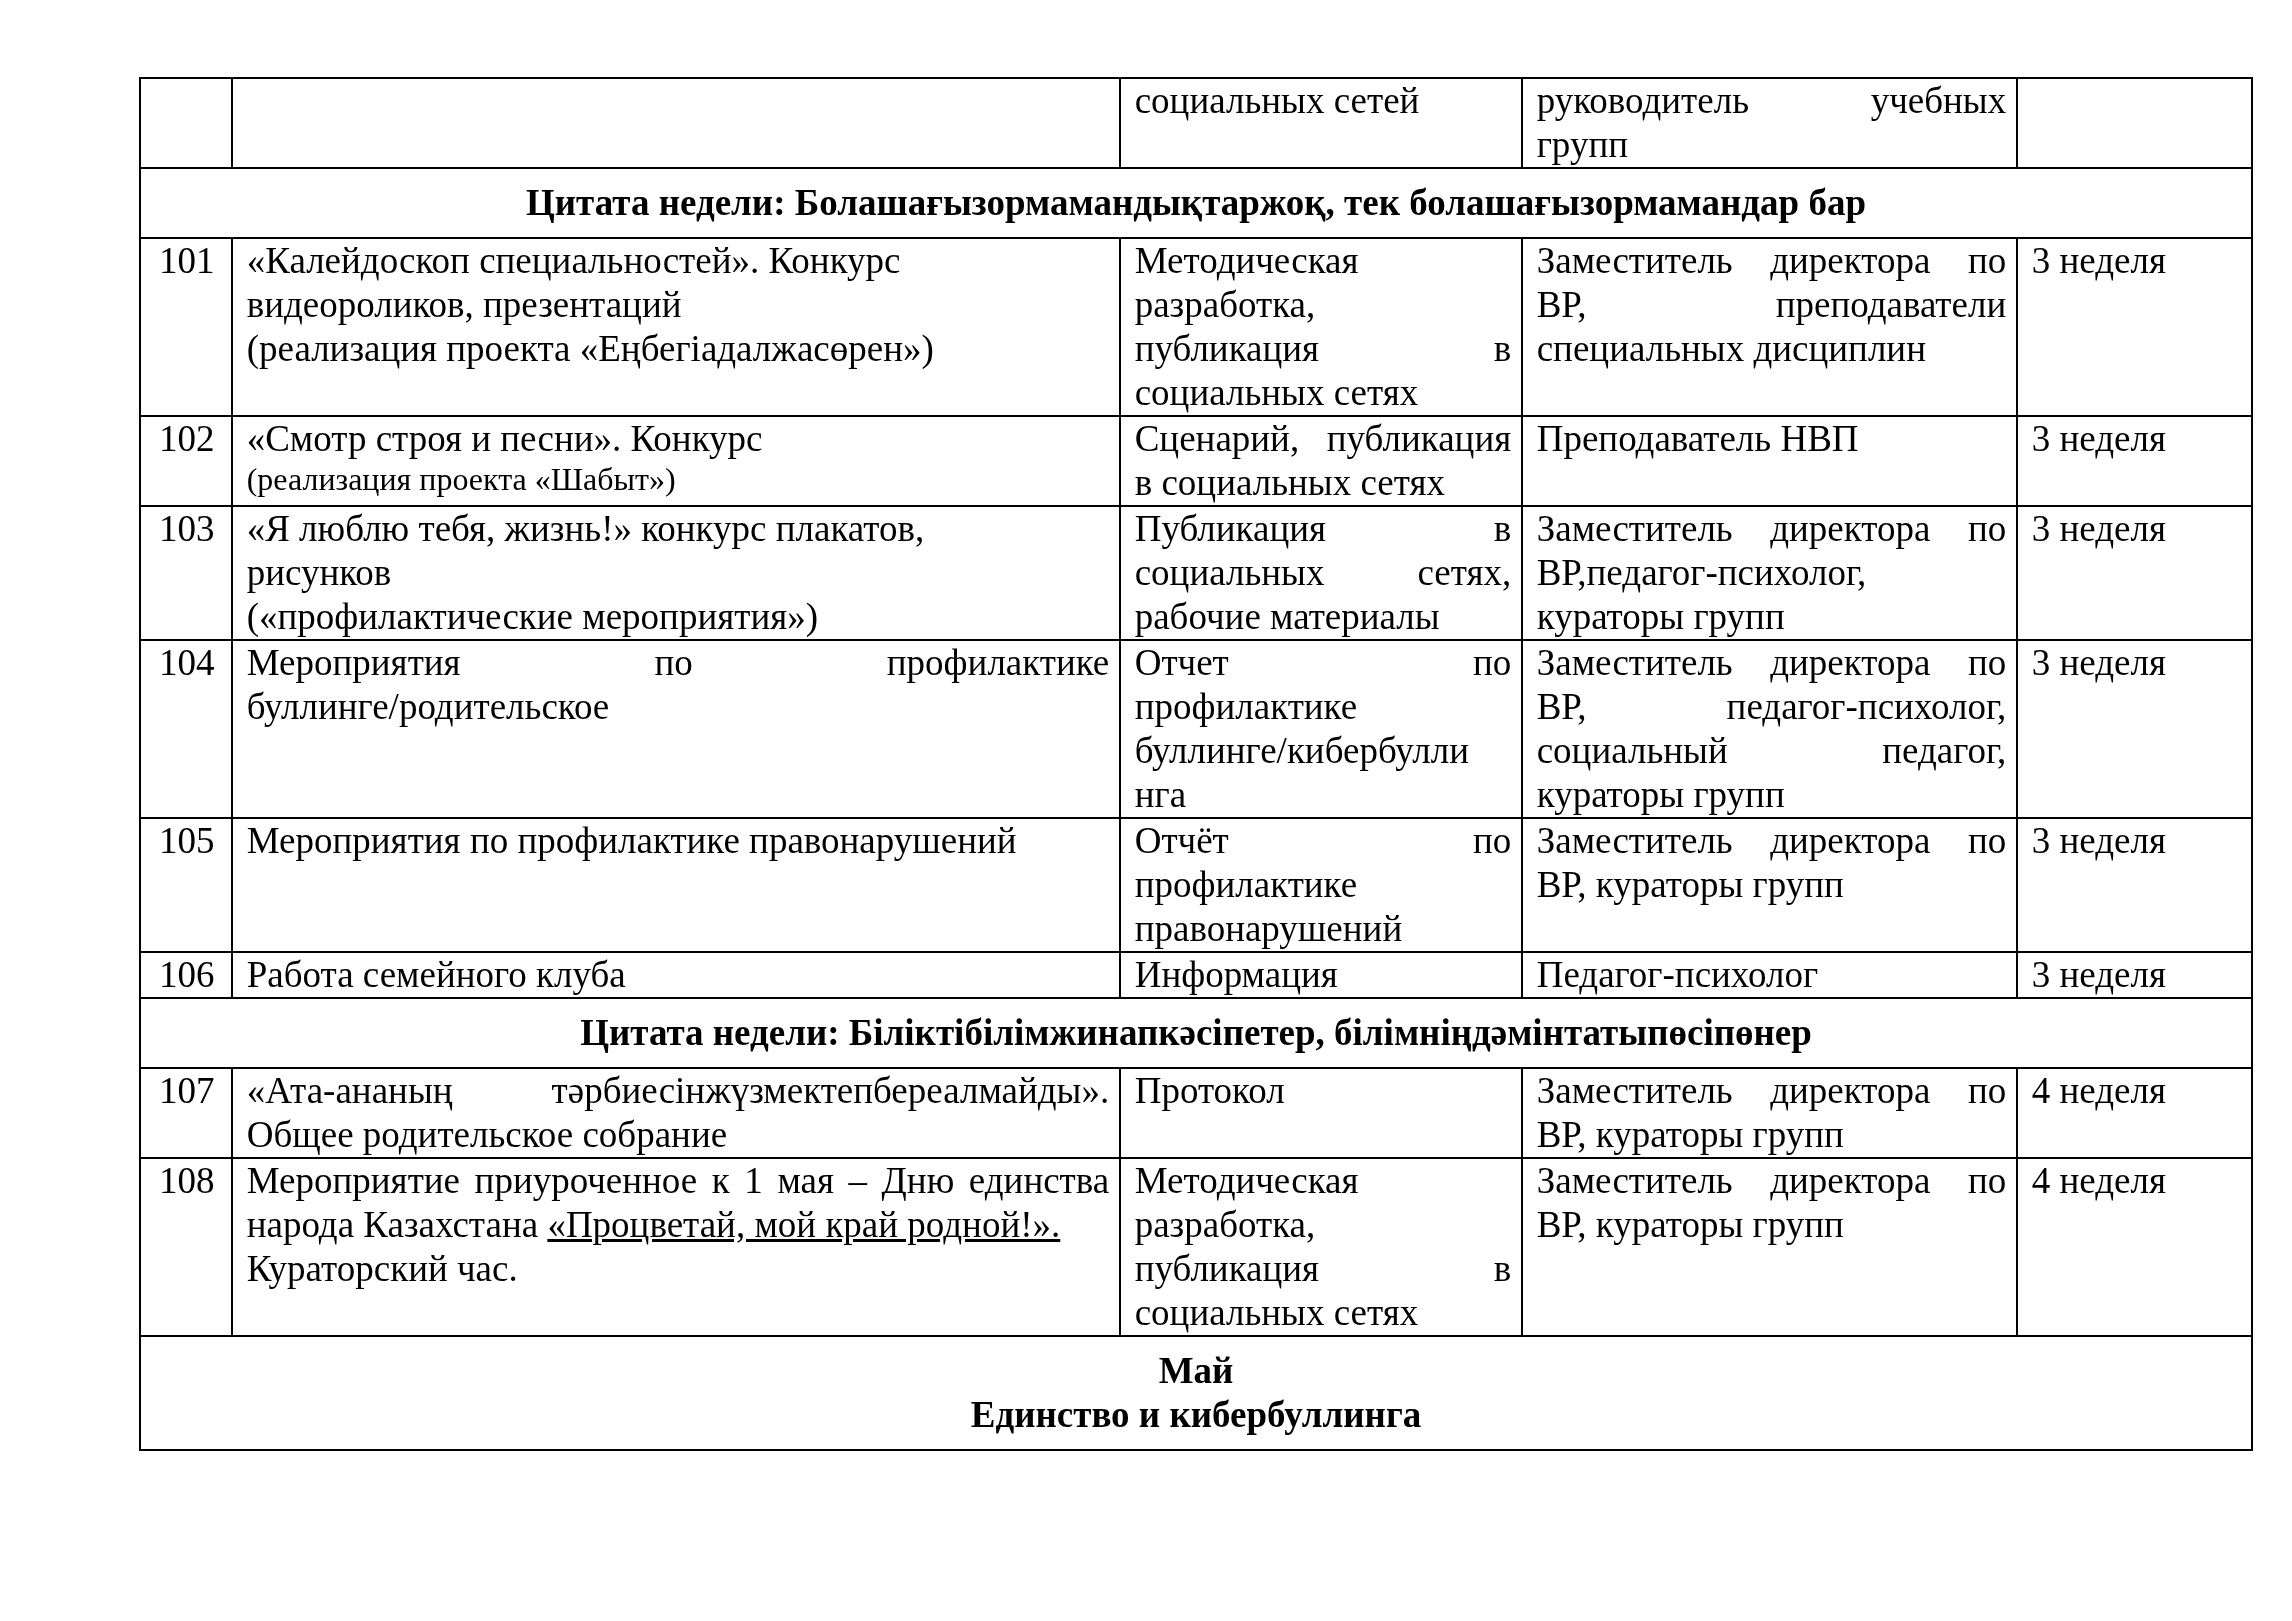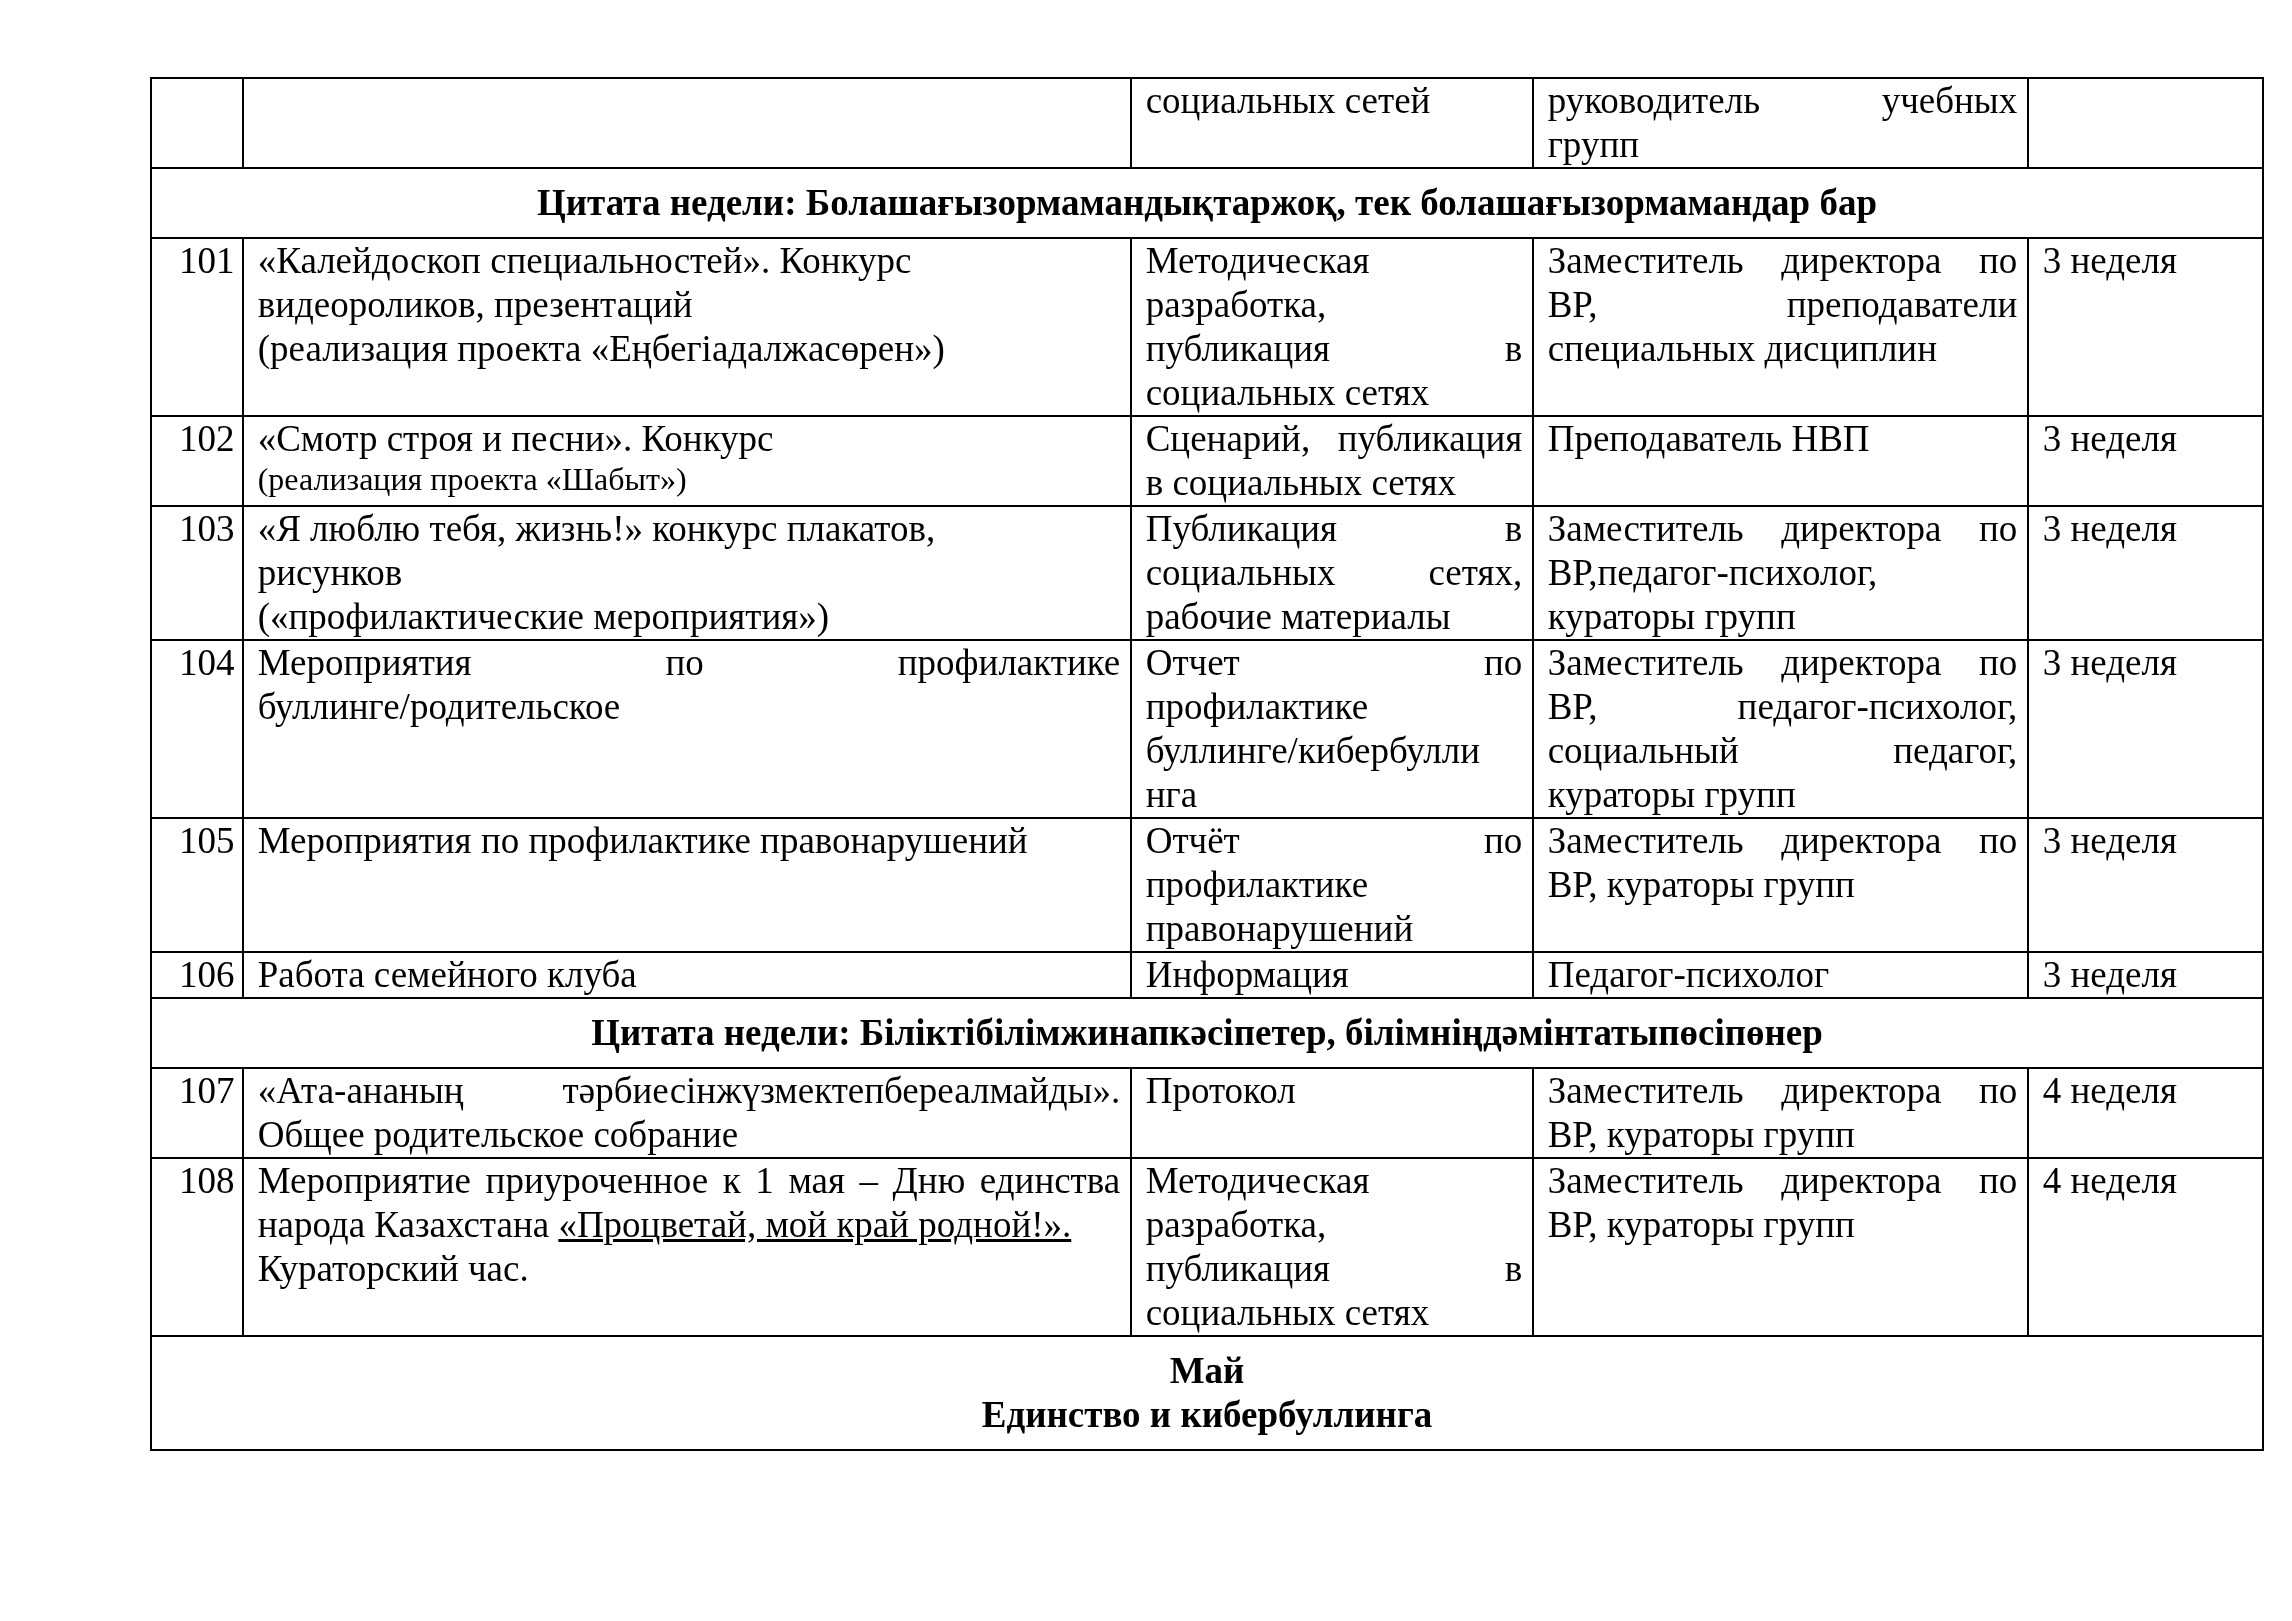--- a/index.html
+++ b/index.html
@@ -1,20 +1,20 @@
 <!DOCTYPE html>
 <html><head>
 <meta charset="utf-8">
 <style>
   html, body { margin:0; padding:0; background:#ffffff; }
   body { width:2293px; height:1621px; position:relative; overflow:hidden;
          font-family:"Liberation Serif", serif; color:#000; }
-  #tbl { position:absolute; left:150px; top:77px; width:2112px; border-collapse:collapse; table-layout:fixed; }
+  #tbl { position:absolute; left:139px; top:77px; width:2112px; border-collapse:collapse; table-layout:fixed; }
   #tbl td { border:2.9px solid #000; vertical-align:top; padding:0 9.8px 0 13.7px; font-size:37px; line-height:44px; }
-  #tbl td.num { padding-left:27px; }
+  #tbl td.num { padding-left:18px; }
   #tbl tr.section td { text-align:center; font-weight:bold; padding:12px; }
   .ln { display:block; white-space:nowrap; }
   .ln.j { text-align:justify; text-align-last:justify; white-space:normal; }
   .ln.small { font-size:32px; line-height:37px; }
   .u { text-decoration:underline;margin-top:40px; }
 </style>
 </head>
 <body>
 
 <table id="tbl">

